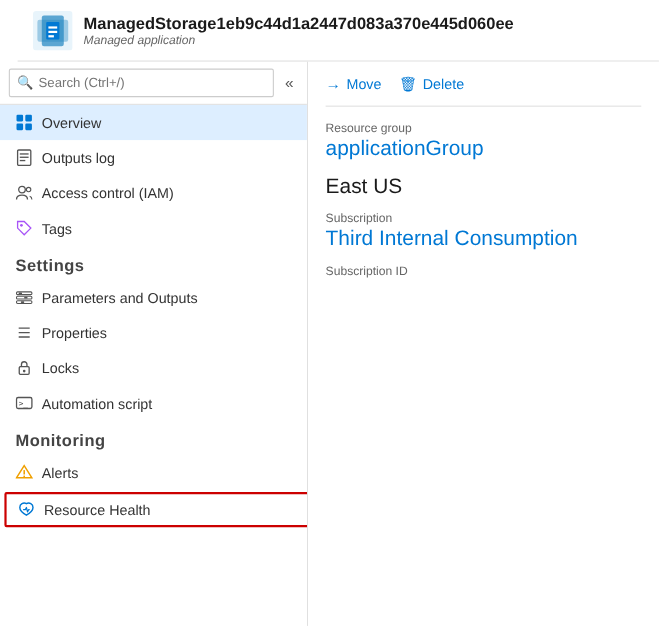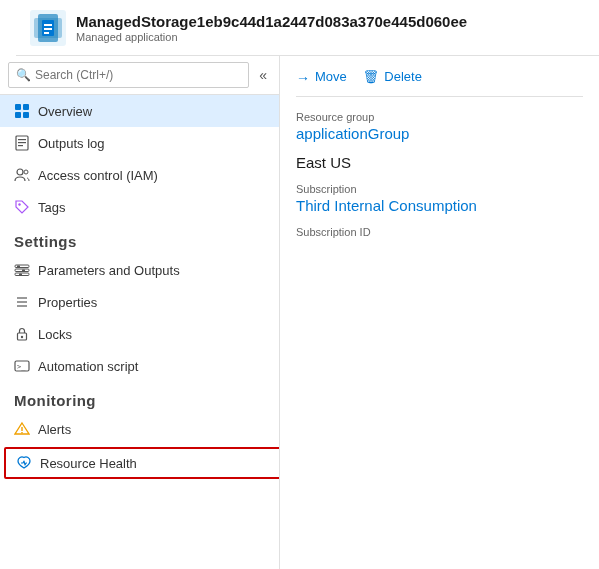--- a/index.html
+++ b/index.html
@@ -33,20 +33,21 @@
     .header-text {}
     .header-title {
       font-size: 15px;
       font-weight: 600;
       color: #1a1a1a;
       line-height: 1.2;
     }
     .header-subtitle {
       font-size: 11px;
       color: #666;
+      font-style: italic;
     }
 
     
     .main {
       display: flex;
       flex: 1;
       overflow: hidden;
     }
 
     
@@ -159,21 +160,21 @@
     .info-section {}
     .info-row {
       margin-bottom: 12px;
     }
     .info-label {
       font-size: 11px;
       color: #666;
       margin-bottom: 2px;
     }
     .info-value {
-      font-size: 15px;
+      font-size: 19px;
       color: #1a1a1a;
     }
     .info-value.link {
       color: #0078d4;
       cursor: pointer;
     }
 
     
     svg { display: block; }
   </style>

